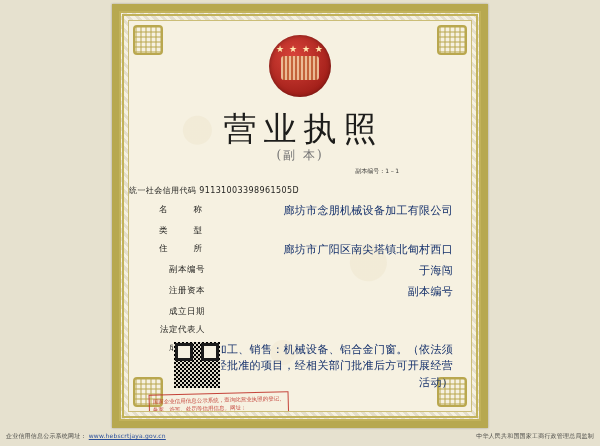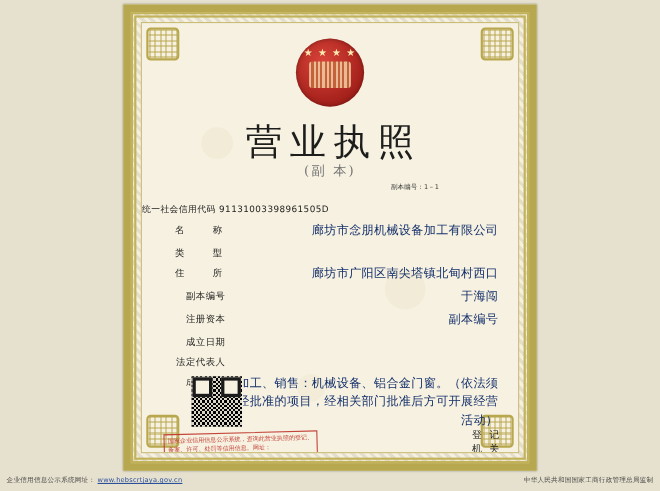--- a/index.html
+++ b/index.html
@@ -331,21 +331,20 @@
         <div class="row">
           <div class="label wide">成立日期</div>
           <div class="value multi">加工、销售：机械设备、铝合金门窗。（依法须经批准的项目，经相关部门批准后方可开展经营活动）</div>
         </div>
       </div>
 
       <div class="qr"></div>
 
       <div class="red-note">国家企业信用信息公示系统，查询此营业执照的登记、备案、许可、处罚等信用信息。网址：www.gsxt.gov.cn</div>
 
-      <div class="reg-auth">登 记 机 关</div>
 
     </div>
   </div>
 
   <div class="footer-left">
     <span>企业信用信息公示系统网址：</span>
     <span class="url">www.hebscrtjaya.gov.cn</span>
   </div>
   <div class="footer-right">中华人民共和国国家工商行政管理总局监制</div>
 </div>

